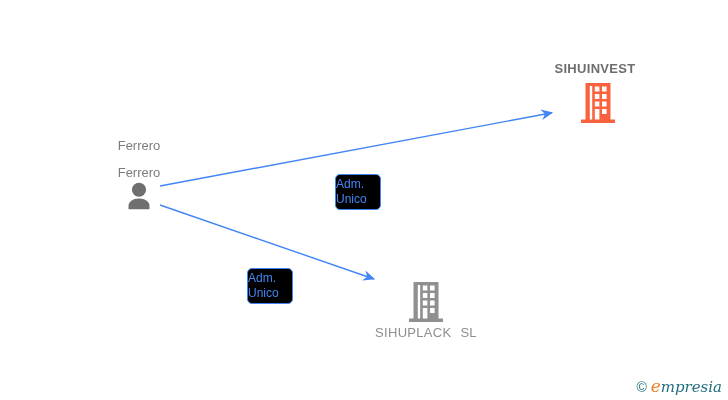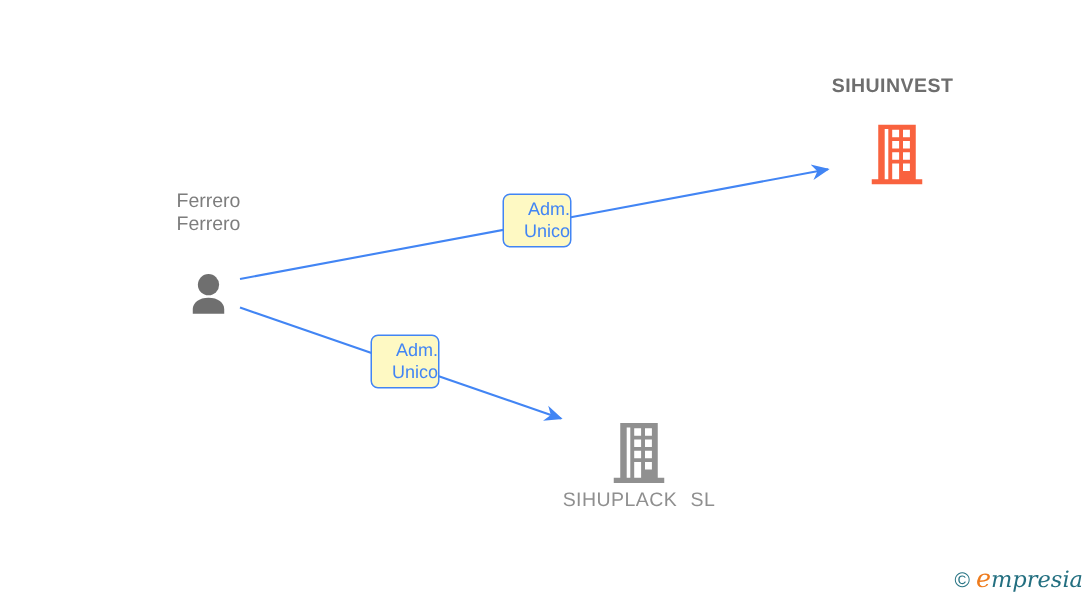--- a/index.html
+++ b/index.html
@@ -54,31 +54,32 @@
     font-weight: normal;
     word-spacing: 5px;
     letter-spacing: 0.3px;
   }
   .edge-label {
     position: absolute;
     width: 46px;
     box-sizing: border-box;
     border: 1.5px solid #4285f4;
     border-radius: 5px;
-    background: #fef9c3;
+    background: #000000;
     color: #4285f4;
     font-size: 12px;
     line-height: 15px;
-    text-align: right;
+    text-align: left;
     padding: 2px 0;
+    margin-top: 45px;
   }
   .edge-label-1 { left: 335px; top: 129px; }
   .edge-label-2 { left: 247px; top: 223px; }
   .edge-label span { display: block; }
-  .name-line { display: block; }
+  .name-line { display: block; margin-top: 12px; }
   .watermark {
     position: absolute;
     right: 6px; bottom: 4px;
     font-size: 14px;
     white-space: nowrap;
     text-align: center;
   }
   .wm-copy { color: #2a7585; font-family: "Liberation Sans", sans-serif; }
   .wm-brand {
     font-family: "DejaVu Serif", serif;

